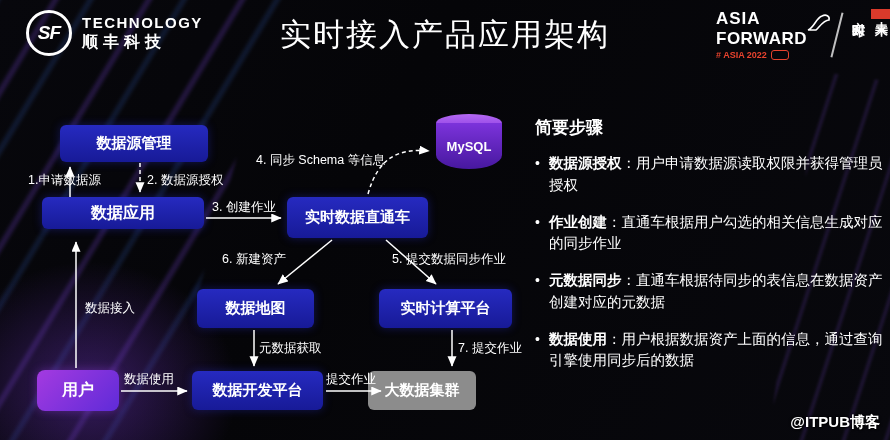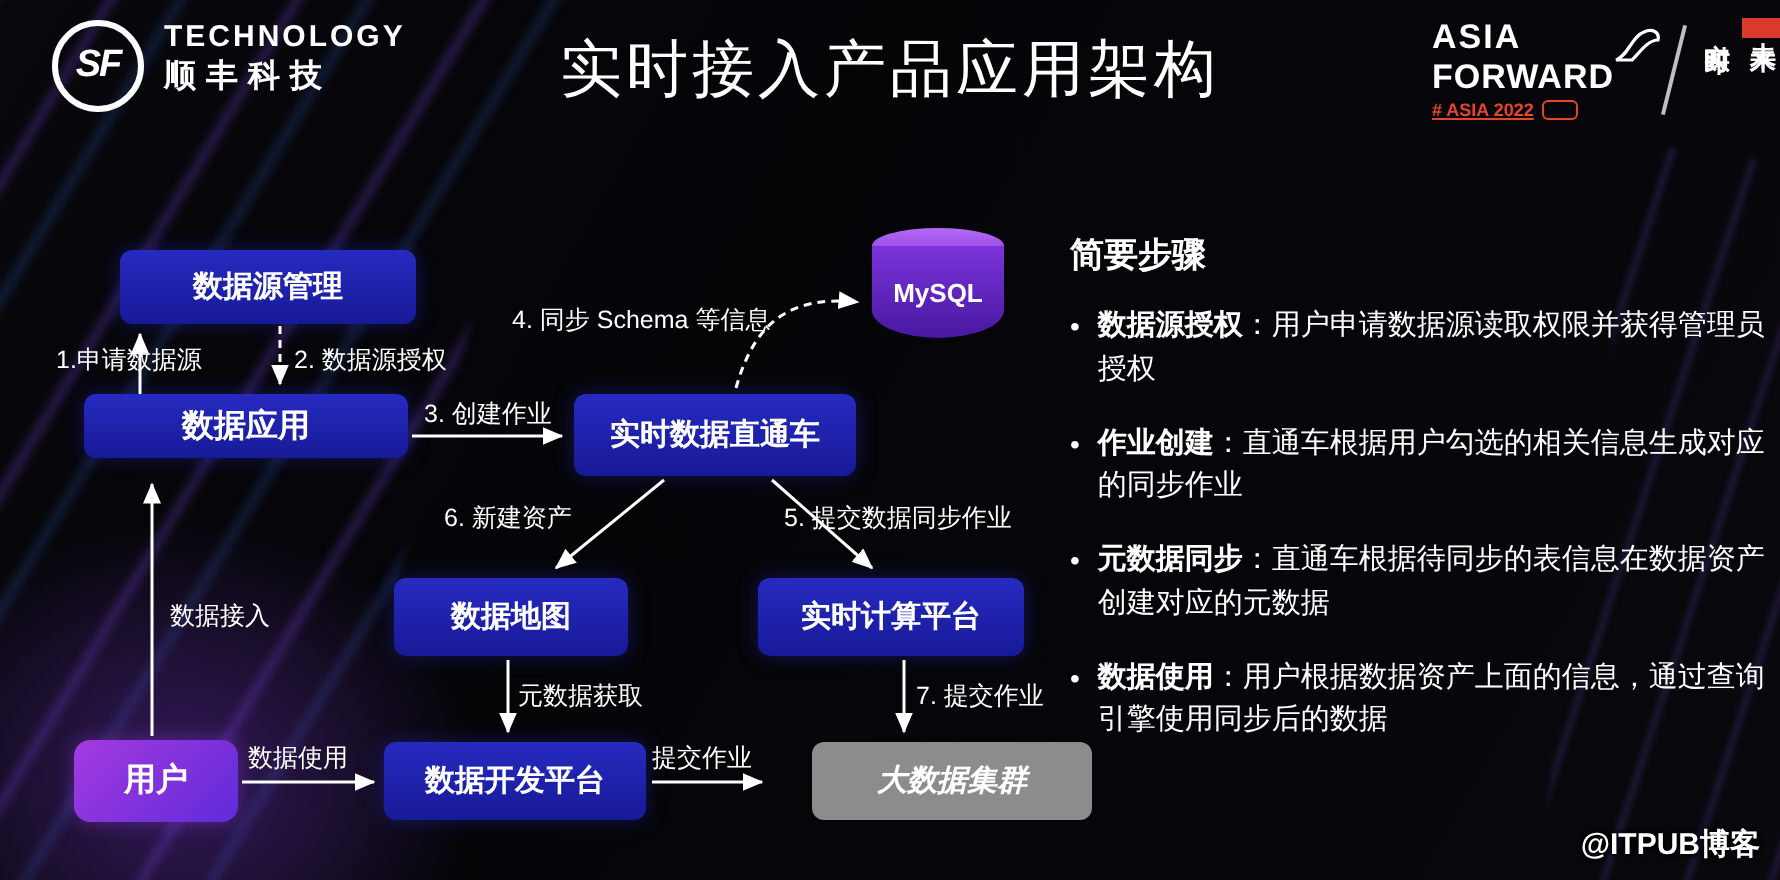--- a/index.html
+++ b/index.html
@@ -12,53 +12,53 @@
   .streak-left{position:absolute;left:-90px;top:-70px;width:300px;height:600px;transform:rotate(16deg);
     background:repeating-linear-gradient(105deg,transparent 0 16px,rgba(140,80,255,.20) 18px 22px,transparent 24px 46px,rgba(70,130,255,.14) 48px 52px,transparent 54px 80px);
     filter:blur(1.5px);pointer-events:none;}
   .glow-bl{position:absolute;left:-70px;bottom:-90px;width:320px;height:280px;
     background:radial-gradient(ellipse,rgba(130,60,230,.38),transparent 65%);pointer-events:none;}
   .streak-right{position:absolute;right:-50px;top:80px;width:150px;height:420px;transform:rotate(8deg);
     background:repeating-linear-gradient(100deg,transparent 0 14px,rgba(150,90,255,.14) 15px 18px,transparent 19px 40px);
     filter:blur(1px);pointer-events:none;}
 
   
-  .sf-logo{position:absolute;left:26px;top:10px;display:flex;gap:10px;}
+  .sf-logo{position:absolute;left:26px;top:10px;display:flex;align-items:center;gap:10px;}
   .sf-circle{width:46px;height:46px;border:3px solid #fff;border-radius:50%;box-sizing:border-box;
     display:flex;align-items:center;justify-content:center;font-weight:bold;font-style:italic;font-size:19px;letter-spacing:-1px;}
   .sf-text{display:flex;flex-direction:column;line-height:1.25;}
   .sf-brand-top{font-size:15px;font-weight:bold;letter-spacing:1.5px;}
   .sf-brand-bottom{font-size:16px;font-weight:bold;letter-spacing:5px;}
   .slide-title{position:absolute;left:0;right:0;top:14px;text-align:center;
     font-size:31px;font-weight:normal;letter-spacing:2px;}
   .flink-logo{position:absolute;left:716px;top:9px;line-height:1.15;}
   .flink-l1{font-size:17px;font-weight:800;letter-spacing:1px;}
   .flink-l2{font-size:17px;font-weight:800;letter-spacing:.5px;}
-  .flink-l3{font-size:9px;font-weight:bold;color:#e8432e;display:flex;align-items:center;gap:4px;margin-top:2px;text-decoration:underline;}
+  .flink-l3{font-size:9px;font-weight:bold;color:#e8432e;display:flex;align-items:center;gap:4px;margin-top:2px;}
   .mini-badge{display:inline-block;width:16px;height:8px;border:1px solid #e8432e;border-radius:3px;}
   .flink-bird{position:absolute;left:806px;top:10px;}
   .flink-divider{position:absolute;left:836px;top:12px;width:2px;height:46px;background:rgba(255,255,255,.75);transform:rotate(14deg);}
   .tagline{position:absolute;left:848px;top:9px;display:flex;gap:3px;}
   .tagline .col{writing-mode:vertical-lr;font-size:13px;font-weight:bold;letter-spacing:2px;padding:2px 1px;}
   .tagline .col.red{background:#d93a2b;}
 
   
   .node{position:absolute;display:flex;align-items:center;justify-content:center;
     font-weight:bold;font-size:15px;border-radius:6px;color:#fff;
     background:linear-gradient(180deg,#262ac0 0%,#171a97 100%);box-shadow:0 0 10px rgba(40,50,220,.35);}
   .node.user{background:linear-gradient(135deg,#a43ae0 0%,#5f2bd8 100%);box-shadow:0 0 10px rgba(150,60,230,.4);border-radius:8px;}
   .node.gray{background:#8c8c8c;box-shadow:none;}
   .n-source{left:60px;top:125px;width:148px;height:37px;}
   .n-app{left:42px;top:197px;width:162px;height:32px;font-size:16px;}
   .n-train{left:287px;top:197px;width:141px;height:41px;}
   .n-map{left:197px;top:289px;width:117px;height:39px;}
   .n-rt{left:379px;top:289px;width:133px;height:39px;}
   .n-user{left:37px;top:370px;width:82px;height:41px;font-size:16px;}
   .n-dev{left:192px;top:371px;width:131px;height:39px;}
-  .n-cluster{left:406px;top:371px;width:140px;height:39px;font-style:italic;}
+  .n-cluster{left:368px;top:371px;width:108px;height:39px;}
 
   
   .cyl{position:absolute;left:436px;top:114px;width:66px;height:60px;}
   .cyl-top{position:absolute;left:0;top:0;width:66px;height:18px;border-radius:50%;
     background:linear-gradient(180deg,#b469f2,#8a3ae2);}
   .cyl-body{position:absolute;left:0;top:9px;width:66px;height:46px;
     background:linear-gradient(180deg,#7c33db 0%,#47189f 100%);
     border-radius:0 0 33px 33px / 0 0 14px 14px;
     display:flex;align-items:center;justify-content:center;font-size:13px;font-weight:bold;}
 

